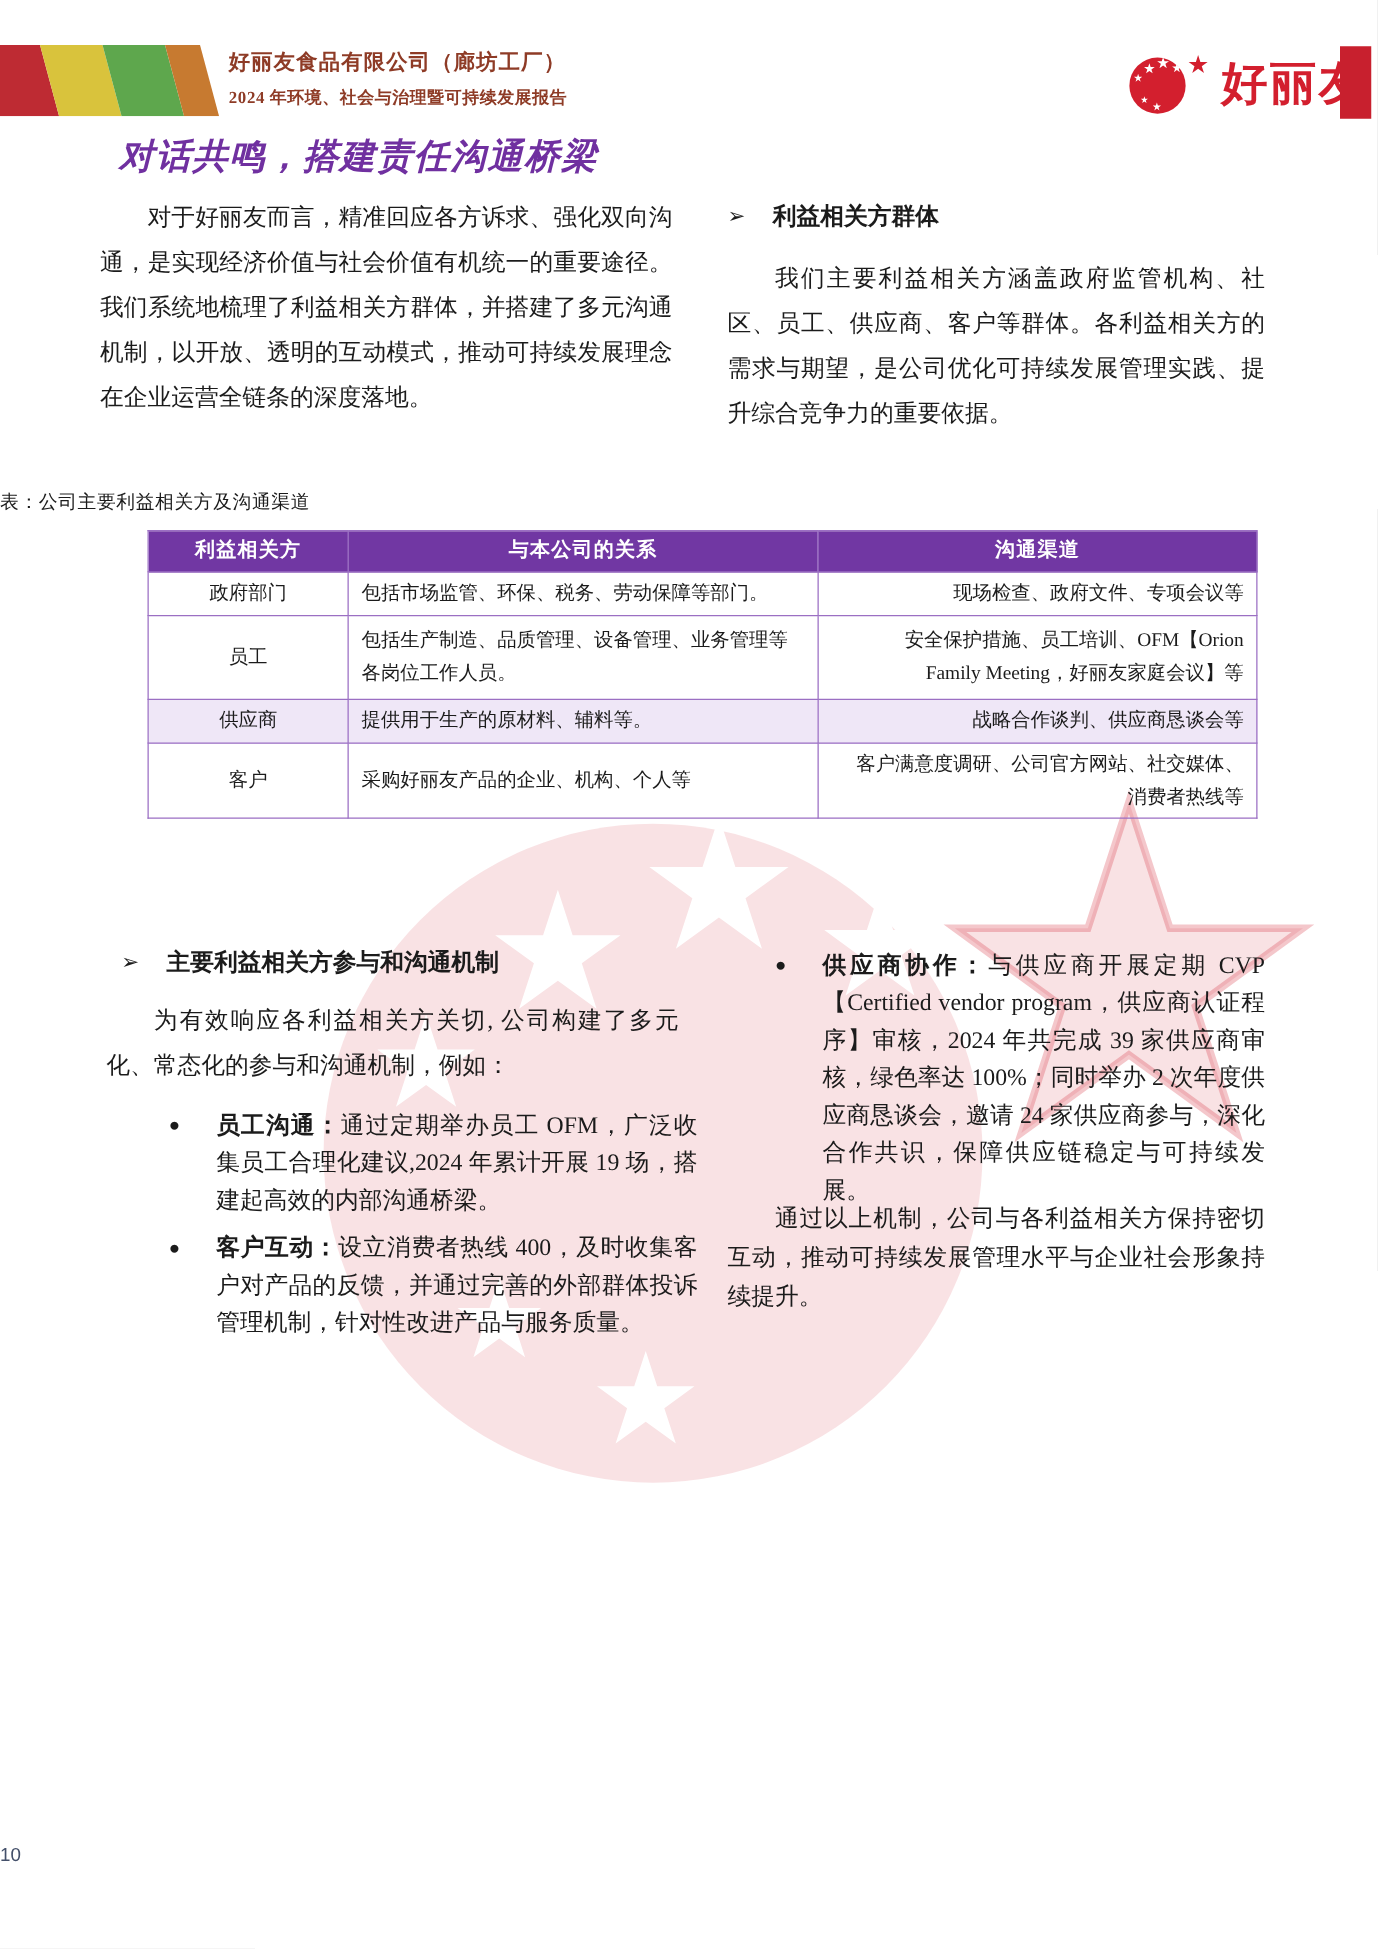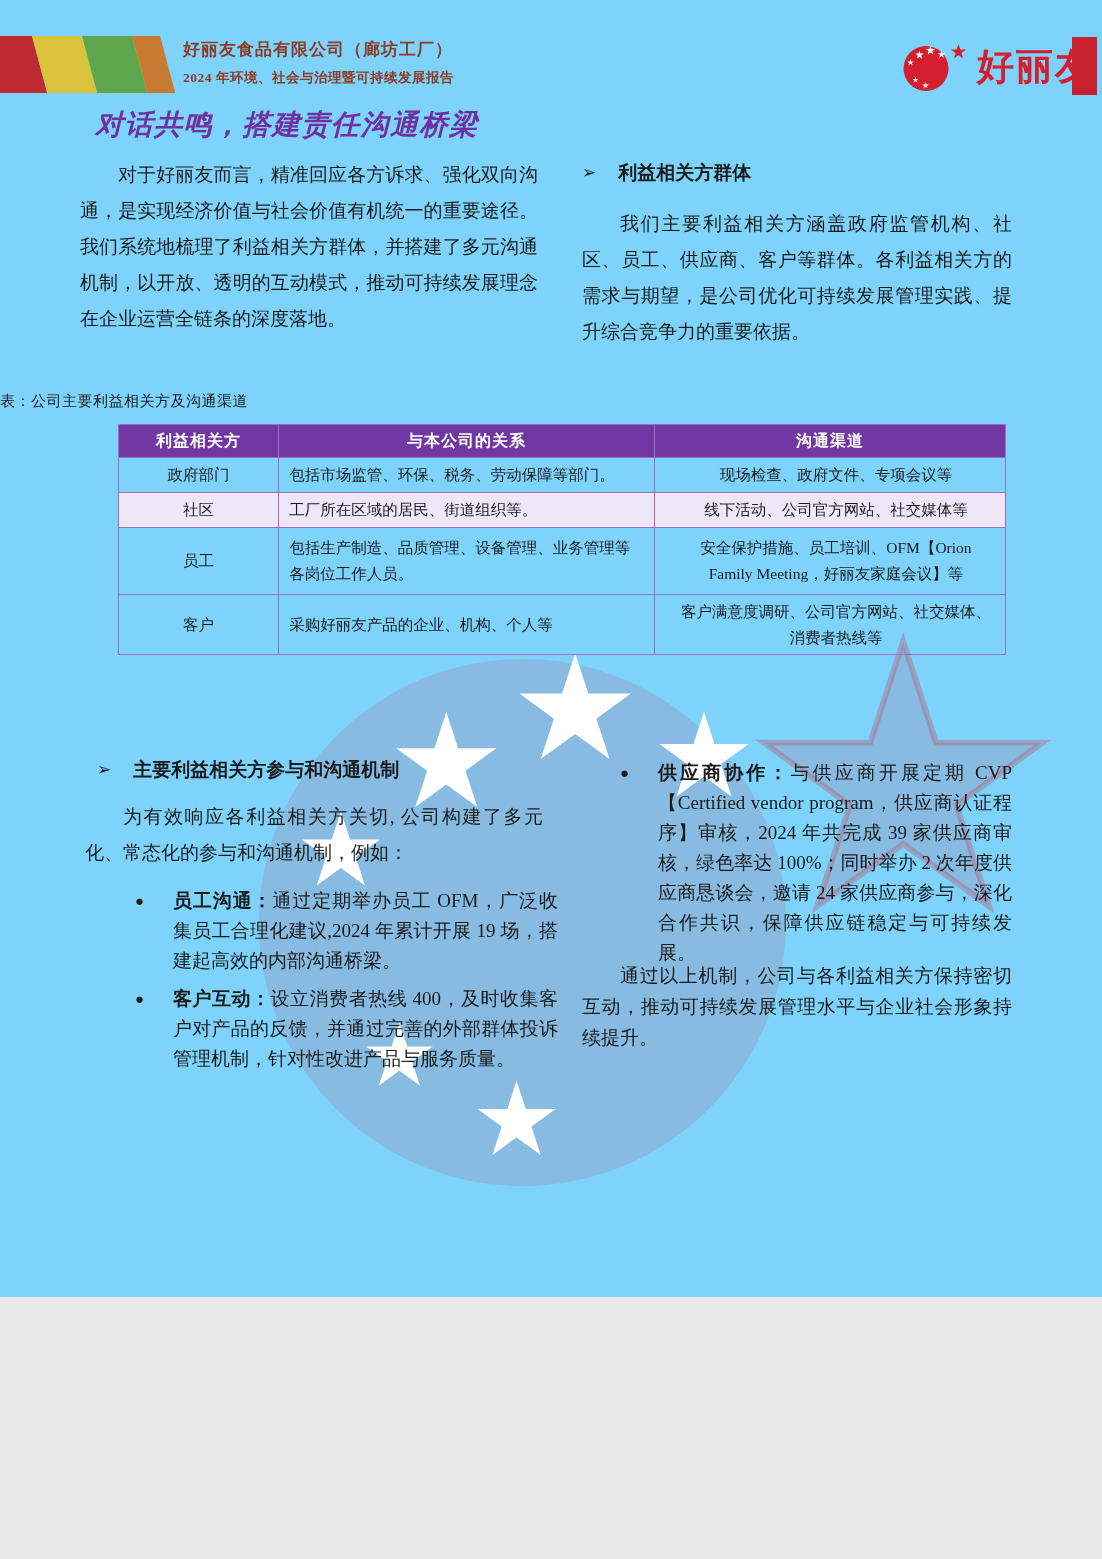--- a/index.html
+++ b/index.html
@@ -6,21 +6,21 @@
     --red:#d31f2e;
     --purple:#7030a0;
     --tbl-border:#9b6fc3;
     --tbl-header:#7137a3;
     --tbl-alt:#efe7f7;
     --ink:#1b1b1b;
     --brick:#8e3b26;
   }
   html,body{margin:0;padding:0;background:#e8e8e8;}
   #page{
-    position:relative;width:1102px;height:1297px;background:#7dd3fc;
+    position:relative;width:1102px;height:1559px;background:#ffffff;
     margin:0 auto;overflow:hidden;
     font-family:"Liberation Serif","DejaVu Serif",serif;color:var(--ink);
   }
   
   .stripes{position:absolute;left:0;top:36px;width:190px;height:57px;overflow:hidden;}
   .stripes .band{position:absolute;left:0;top:0;width:100%;height:100%;transform:skewX(15deg);transform-origin:0 0;}
   .stripes .s{position:absolute;top:0;height:57px;}
   .s-red{left:-22px;width:54px;background:#be2b33;}
   .s-yellow{left:32px;width:50px;background:#d9c33c;}
   .s-green{left:82px;width:50px;background:#5ea74d;}
@@ -53,21 +53,21 @@
     position:absolute;left:118px;top:424px;width:888px;border-collapse:collapse;
     font-size:15.5px;line-height:26px;
   }
   table.stake th,table.stake td{border:1.5px solid var(--tbl-border);padding:1px 10px;vertical-align:middle;}
   table.stake th{
     background:var(--tbl-header);color:#ffffff;font-weight:bold;font-size:16px;
     height:30px;text-align:center;letter-spacing:1px;
   }
   table.stake td.c1{width:145px;text-align:center;}
   table.stake td.c2{width:370px;text-align:left;}
-  table.stake td.c3{width:330px;text-align:center;padding-left:22px;}
+  table.stake td.c3{width:330px;text-align:right;padding-left:22px;}
   tr.alt td{background:var(--tbl-alt);}
   tr.h32 td{height:32px;}
   tr.h64 td{height:64px;}
   tr.h58 td{height:57px;}
   
   .s2-head{left:97px;top:757px;}
   .s2-intro{position:absolute;left:85px;top:799px;width:458px;}
   .bullet{position:absolute;font-size:19px;line-height:30px;}
   .bullet .dot{position:absolute;left:0;top:0;font-size:15px;}
   .bullet .btxt{margin-left:38px;text-align:justify;}
@@ -152,30 +152,30 @@
           <th>与本公司的关系</th>
           <th>沟通渠道</th>
         </tr>
       </thead>
       <tbody>
         <tr class="h32">
           <td class="c1">政府部门</td>
           <td class="c2">包括市场监管、环保、税务、劳动保障等部门。</td>
           <td class="c3">现场检查、政府文件、专项会议等</td>
         </tr>
-        <tr class="h32 alt">
-          <td class="c1">社区</td>
-          <td class="c2">工厂所在区域的居民、街道组织等。</td>
-          <td class="c3">线下活动、公司官方网站、社交媒体等</td>
-        </tr>
         <tr class="h64">
           <td class="c1">员工</td>
           <td class="c2">包括生产制造、品质管理、设备管理、业务管理等各岗位工作人员。</td>
           <td class="c3">安全保护措施、员工培训、OFM【Orion Family Meeting，好丽友家庭会议】等</td>
         </tr>
+        <tr class="h32 alt">
+          <td class="c1">供应商</td>
+          <td class="c2">提供用于生产的原材料、辅料等。</td>
+          <td class="c3">战略合作谈判、供应商恳谈会等</td>
+        </tr>
         <tr class="h58">
           <td class="c1">客户</td>
           <td class="c2">采购好丽友产品的企业、机构、个人等</td>
           <td class="c3">客户满意度调研、公司官方网站、社交媒体、消费者热线等</td>
         </tr>
       </tbody>
     </table>
 
     <div class="sec-head s2-head">
       <span class="marker">➢</span>

